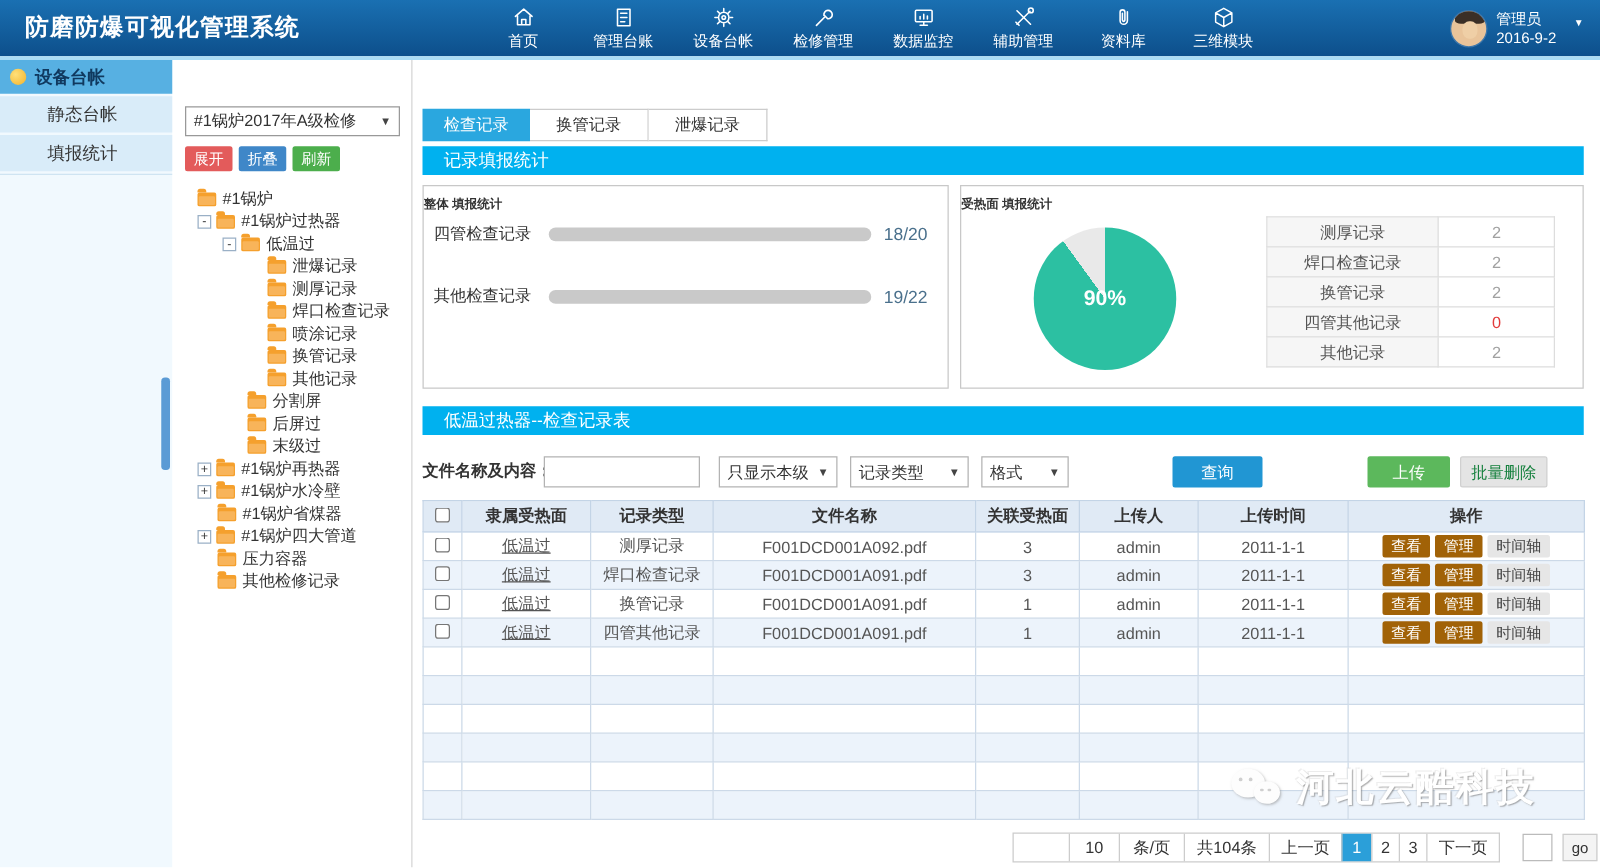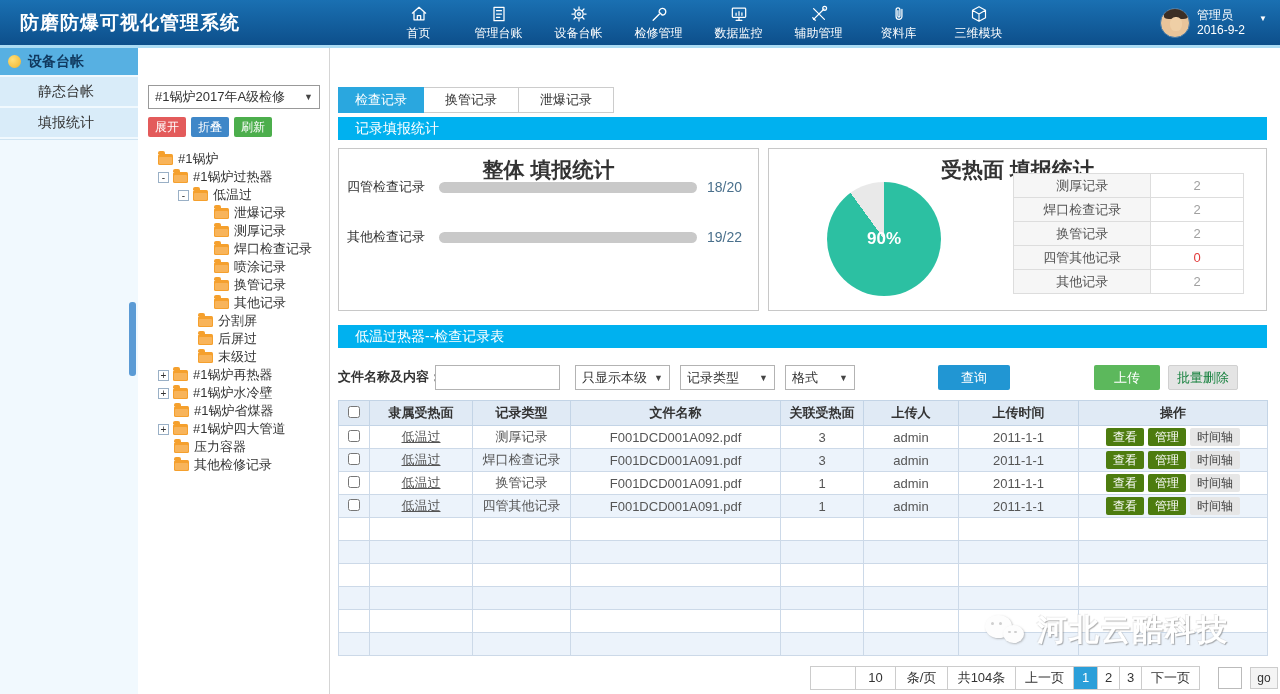--- a/index.html
+++ b/index.html
@@ -71,21 +71,21 @@
 
   
   .cyan-bar { position:absolute; left:338px; width:929px; height:23px; background:#00b1ef;
               color:#fff; font-size:14px; line-height:23px; padding-left:17px; }
   .cyan1 { top:117px; } .cyan2 { top:325px; }
 
   
   .panel { position:absolute; top:148px; height:163px; background:#fff; border:1px solid #c8c8c8; }
   .panel-left { left:338px; width:421px; }
   .panel-right { left:768px; width:499px; }
-  .panel-title { text-align:center; font-size:21px; font-weight:bold; color:#333; margin-top:7px; }
+  .panel-title { text-align:left; font-size:10px; font-weight:bold; color:#333; margin-top:7px; }
   .bar-row { position:absolute; left:0; width:421px; height:20px; display:flex; align-items:center; }
   .bar-row .bar-label { width:100px; padding-left:8px; font-size:13px; color:#333; white-space:nowrap; }
   .bar-track { width:258px; height:11px; border-radius:6px; background:#c9c9c9; overflow:hidden; }
   .bar-fill { height:11px; border-radius:6px; }
   .bar-val { margin-left:10px; font-size:14px; color:#4a708c; }
   .br0 { top:28px; } .br1 { top:78px; } .br2 { top:124px; }
   .pie { position:absolute; left:58px; top:33px; width:114px; height:114px; border-radius:50%;
          background:conic-gradient(var(--c,#2cc0a2) 0 var(--p,90%), #e9e9e9 var(--p,90%) 100%);
          display:flex; align-items:center; justify-content:center; }
   .pie-label { color:#fff; font-size:17px; font-weight:bold; }
@@ -114,21 +114,21 @@
   
   .grid { position:absolute; left:338px; top:400px; width:929px; border-collapse:collapse; table-layout:fixed; }
   .grid th { height:25px; background:#e0eaf5; border:1px solid #c3d4e6; font-size:13px; color:#333; }
   .grid td { height:23px; border:1px solid #ccd9e8; font-size:13px; color:#555; text-align:center;
              overflow:hidden; white-space:nowrap; }
   .grid tbody tr:nth-child(even) { background:#ecf3fb; }
   .grid .link { text-decoration:underline; cursor:pointer; }
   .grid input[type=checkbox] { width:12px; height:12px; cursor:pointer; }
   .abtn { display:inline-block; height:18px; line-height:18px; padding:0 7px; margin:0 2px; border:none;
           border-radius:2px; font-size:12px; font-family:inherit; cursor:pointer; vertical-align:middle; }
-  .abtn.blue { background:#4d7c0f; color:#fff; }
+  .abtn.blue { background:#a16207; color:#fff; }
   .abtn.gray { background:#e6e6e6; color:#444; }
 
   
   .pager { position:absolute; left:810px; top:666px; height:24px; display:flex; border:1px solid #ccc; }
   .pcell { height:22px; line-height:22px; text-align:center; font-size:13px; color:#333;
            border-left:1px solid #ccc; cursor:pointer; }
   .pcell:first-child { border-left:none;margin-top:25px; }
   .pcell.active { background:#2b9fd9; color:#fff; }
   .goto-input { position:absolute; left:1218px; top:667px; width:24px; height:22px; border:1px solid #bbb;
                 font-size:12px; text-align:center; font-family:inherit; }

